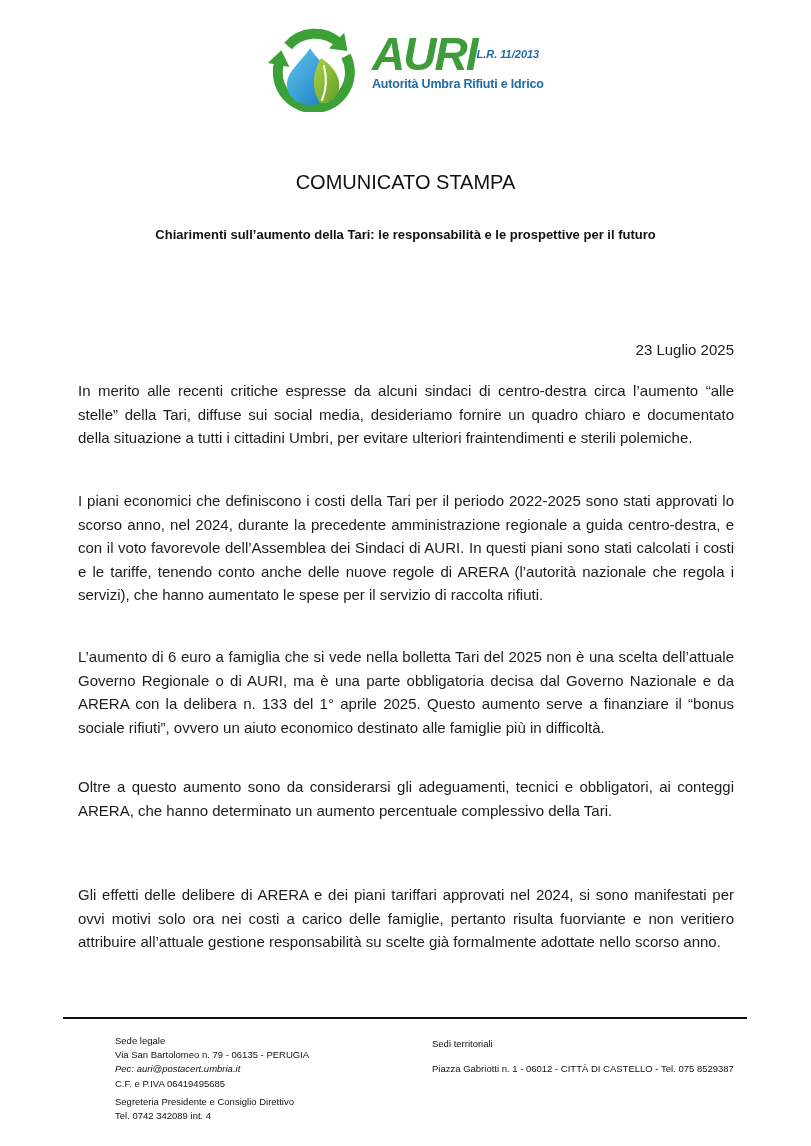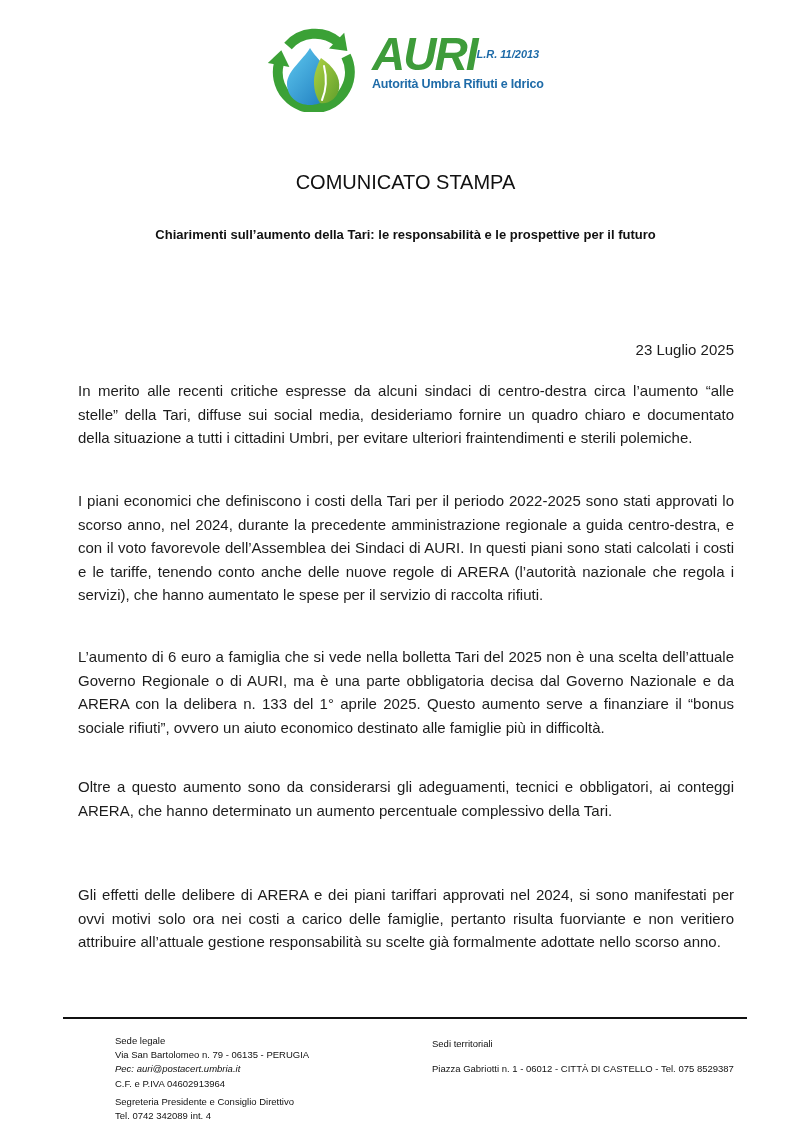--- a/index.html
+++ b/index.html
@@ -88,21 +88,21 @@
   <p class="body-p p3">L’aumento di 6 euro a famiglia che si vede nella bolletta Tari del 2025 non è una scelta dell’attuale Governo Regionale o di AURI, ma è una parte obbligatoria decisa dal Governo Nazionale e da ARERA con la delibera n. 133 del 1° aprile 2025. Questo aumento serve a finanziare il “bonus sociale rifiuti”, ovvero un aiuto economico destinato alle famiglie più in difficoltà.</p>
   <p class="body-p p4">Oltre a questo aumento sono da considerarsi gli adeguamenti, tecnici e obbligatori, ai conteggi ARERA, che hanno determinato un aumento percentuale complessivo della Tari.</p>
   <p class="body-p p5">Gli effetti delle delibere di ARERA e dei piani tariffari approvati nel 2024, si sono manifestati per ovvi motivi solo ora nei costi a carico delle famiglie, pertanto risulta fuorviante e non veritiero attribuire all’attuale gestione responsabilità su scelte già formalmente adottate nello scorso anno.</p>
 
   <div class="footer-line"></div>
 
   <div class="footer-col footer-left">
     <div class="f-head">Sede legale</div>
     <div>Via San Bartolomeo n. 79 - 06135 - PERUGIA</div>
     <div class="f-italic">Pec: auri@postacert.umbria.it</div>
-    <div>C.F. e P.IVA 04602913964</div>
+    <div>C.F. e P.IVA 06419495685</div>
     <div class="f-head f-head2">Segreteria Presidente e Consiglio Direttivo</div>
     <div>Tel. 0742 342089 int. 4</div>
   </div>
 
   <div class="footer-col footer-right">
     <div class="f-head fr-head">Sedi territoriali</div>
     <div>Piazza Gabriotti n. 1 - 06012 - CITTÀ DI CASTELLO - Tel. 075 8529387</div>
   </div>
 
 </div>

